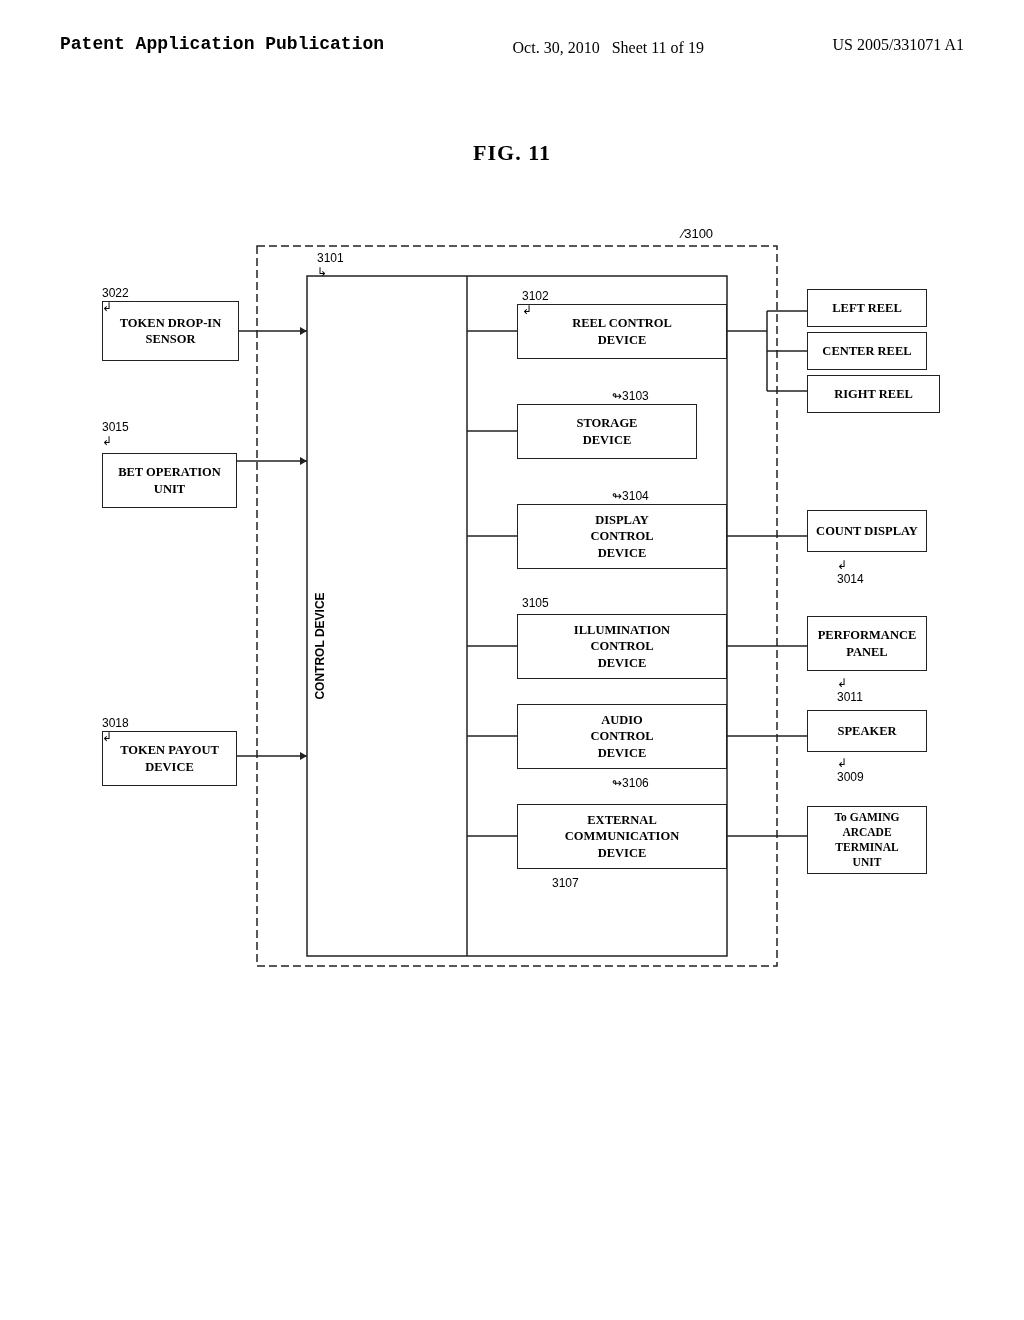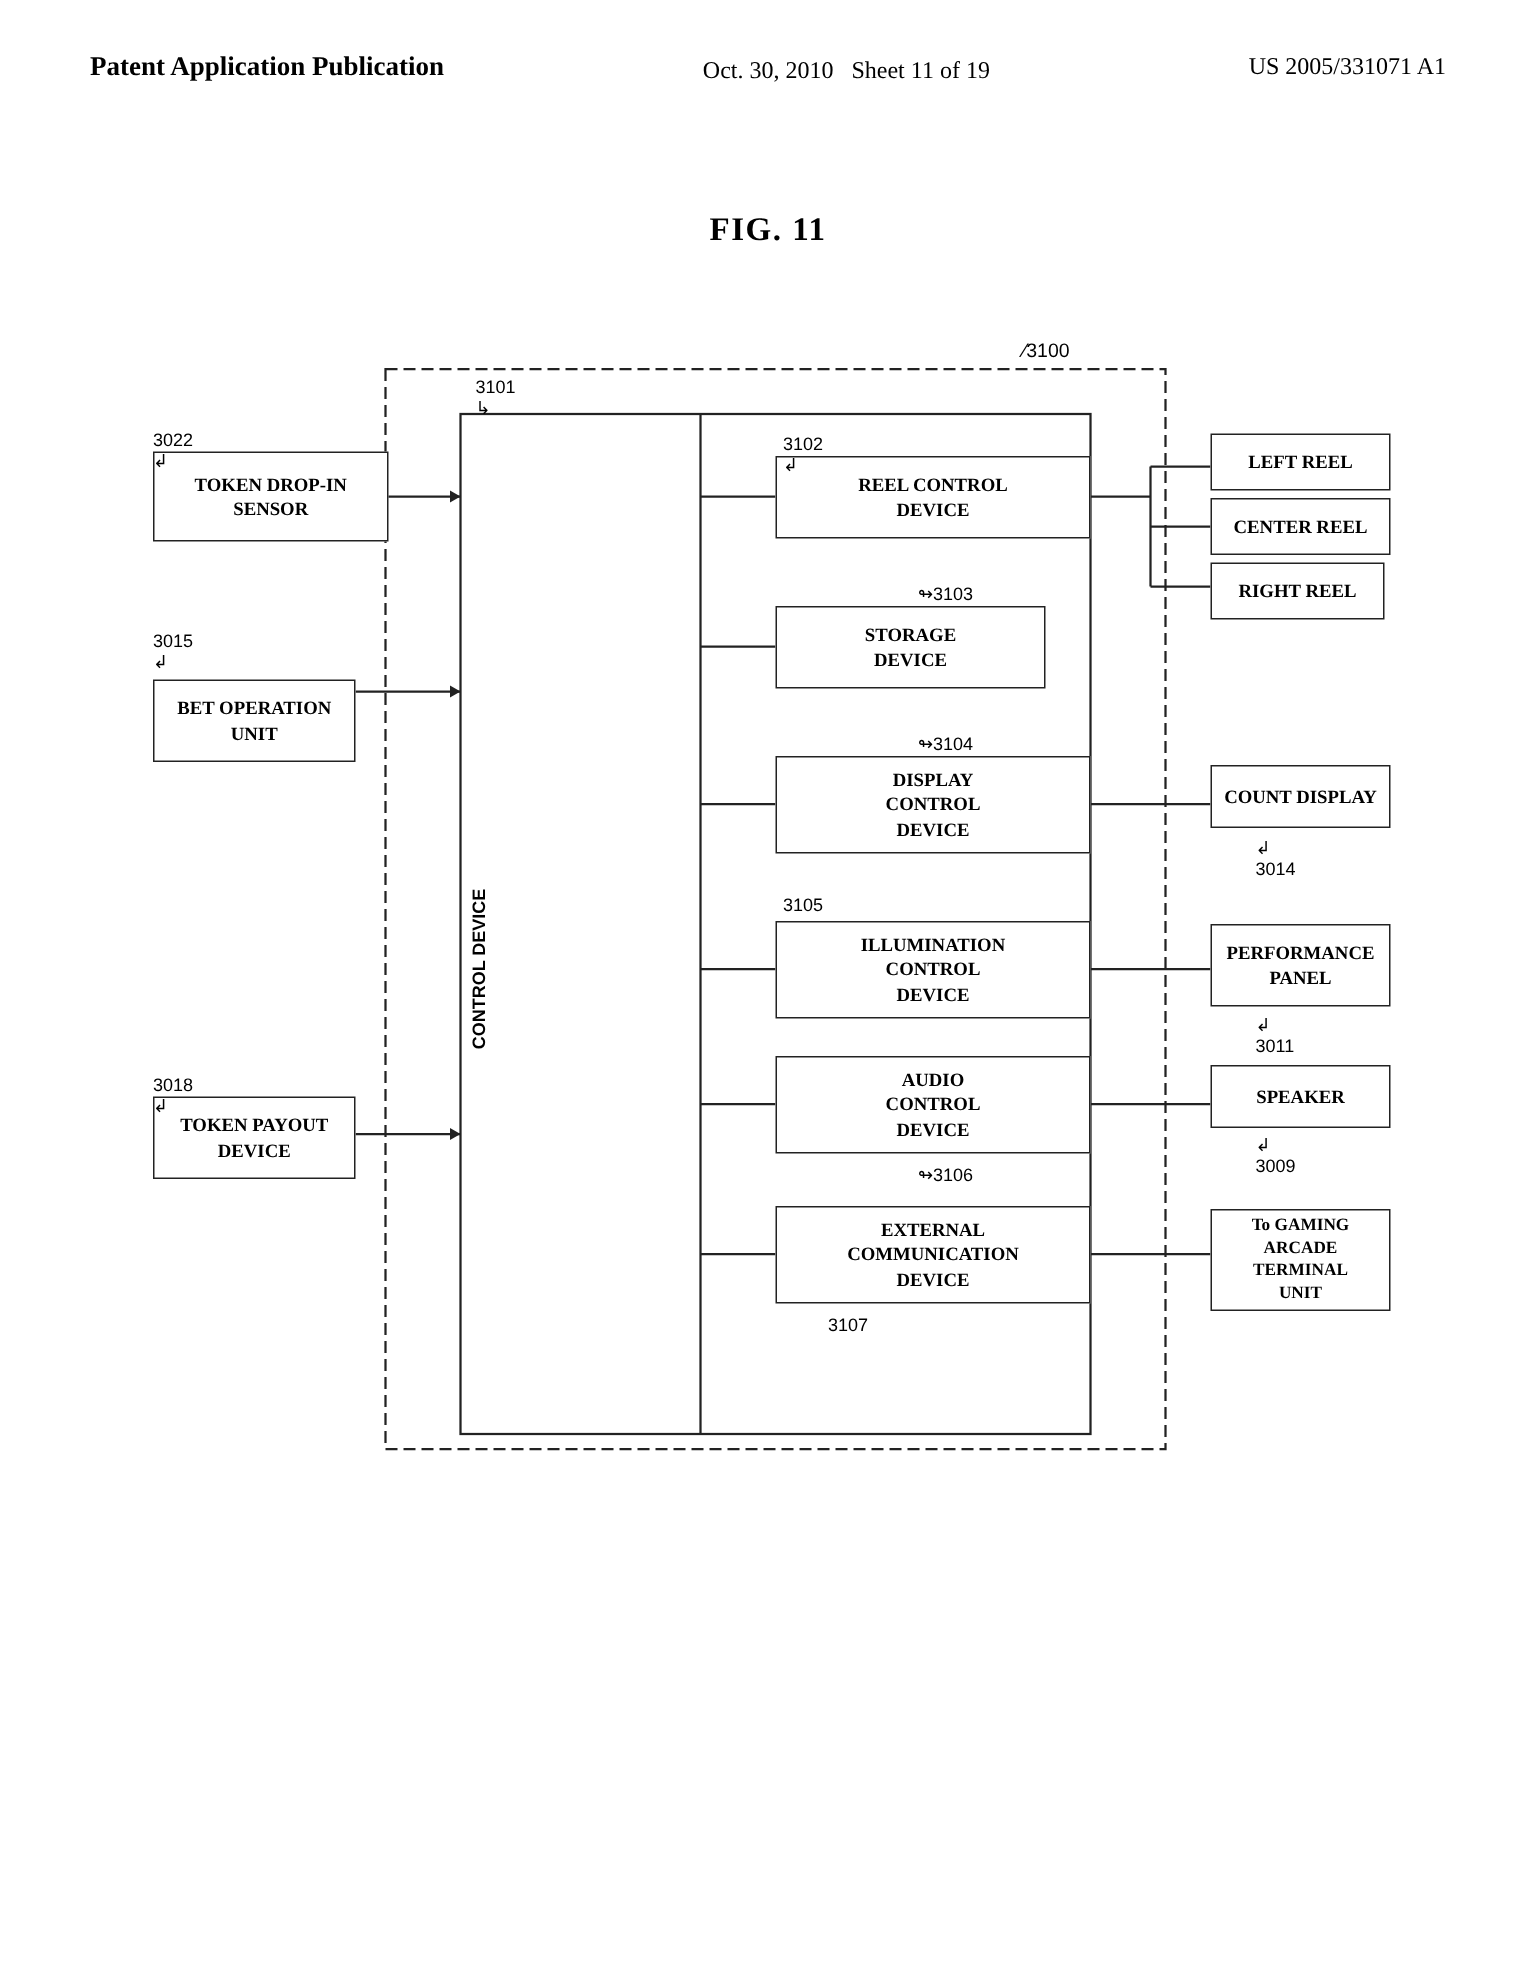--- a/index.html
+++ b/index.html
@@ -16,20 +16,21 @@
     .header {
       display: flex;
       justify-content: space-between;
       align-items: flex-start;
       padding: 32px 60px 0 60px;
     }
     .header-left {
       font-size: 18px;
       font-weight: bold;
       line-height: 1.4;
+      font-family: Liberation Mono, monospace;
     }
     .header-center {
       font-size: 16px;
       text-align: center;
       line-height: 1.5;
       padding-top: 4px;
     }
     .header-right {
       font-size: 16px;
       padding-top: 4px;
@@ -146,21 +147,21 @@
   </div>
 
   <div style="position:absolute; top:55px; left:235px; font-size:12px; font-family:Arial,sans-serif;">
     3101<br>↳
   </div>
 
   <div style="position:absolute; top:350px; left:228px; width:20px; height:200px; display:flex; align-items:center; justify-content:center;">
     <span style="transform:rotate(-90deg); white-space:nowrap; font-size:12px; font-weight:bold; font-family:Arial,sans-serif;">CONTROL DEVICE</span>
   </div>
 
-  <div class="box" style="left:20px; top:105px; width:157px; height:60px;">
+  <div class="box" style="left:20px; top:105px; width:137px; height:60px;">
     TOKEN DROP-IN<br>SENSOR
   </div>
 
   <div style="position:absolute; top:90px; left:20px; font-size:12px; font-family:Arial,sans-serif;">3022<br>↲</div>
 
   <div class="box" style="left:20px; top:238px; width:135px; height:55px;margin-top:19px;">
     BET OPERATION<br>UNIT
   </div>
 
   <div style="position:absolute; top:224px; left:20px; font-size:12px; font-family:Arial,sans-serif;">3015<br>↲</div>
@@ -208,21 +209,21 @@
   <div style="position:absolute; top:680px; left:470px; font-size:12px; font-family:Arial,sans-serif;">3107</div>
 
   <div class="box" style="left:725px; top:93px; width:120px; height:38px;">
     LEFT REEL
   </div>
 
   <div class="box" style="left:725px; top:136px; width:120px; height:38px;">
     CENTER REEL
   </div>
 
-  <div class="box" style="left:725px; top:179px; width:116px; height:38px;">
+  <div class="box" style="left:725px; top:179px; width:133px; height:38px;">
     RIGHT REEL
   </div>
 
   <div class="box" style="left:725px; top:314px; width:120px; height:42px;">
     COUNT DISPLAY
   </div>
 
   <div style="position:absolute; top:362px; left:755px; font-size:12px; font-family:Arial,sans-serif;">↲<br>3014</div>
 
   <div class="box" style="left:725px; top:420px; width:120px; height:55px;">

